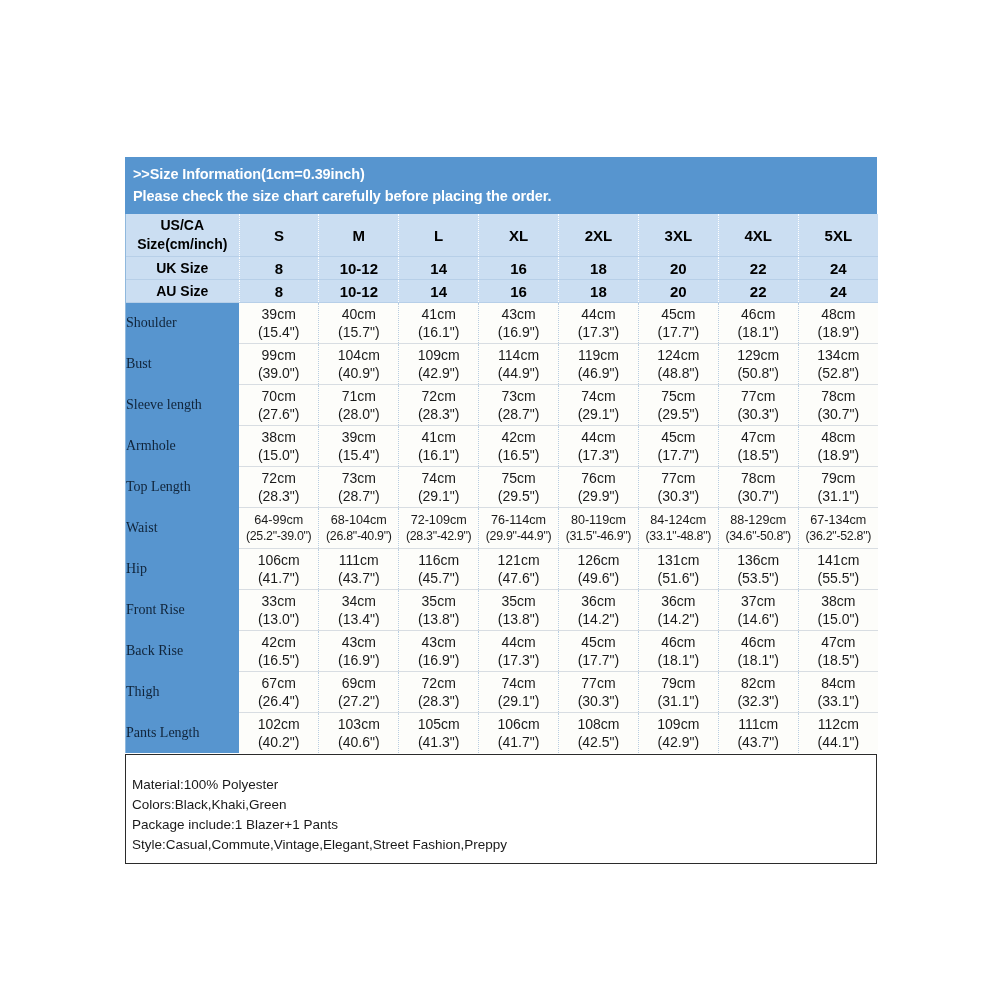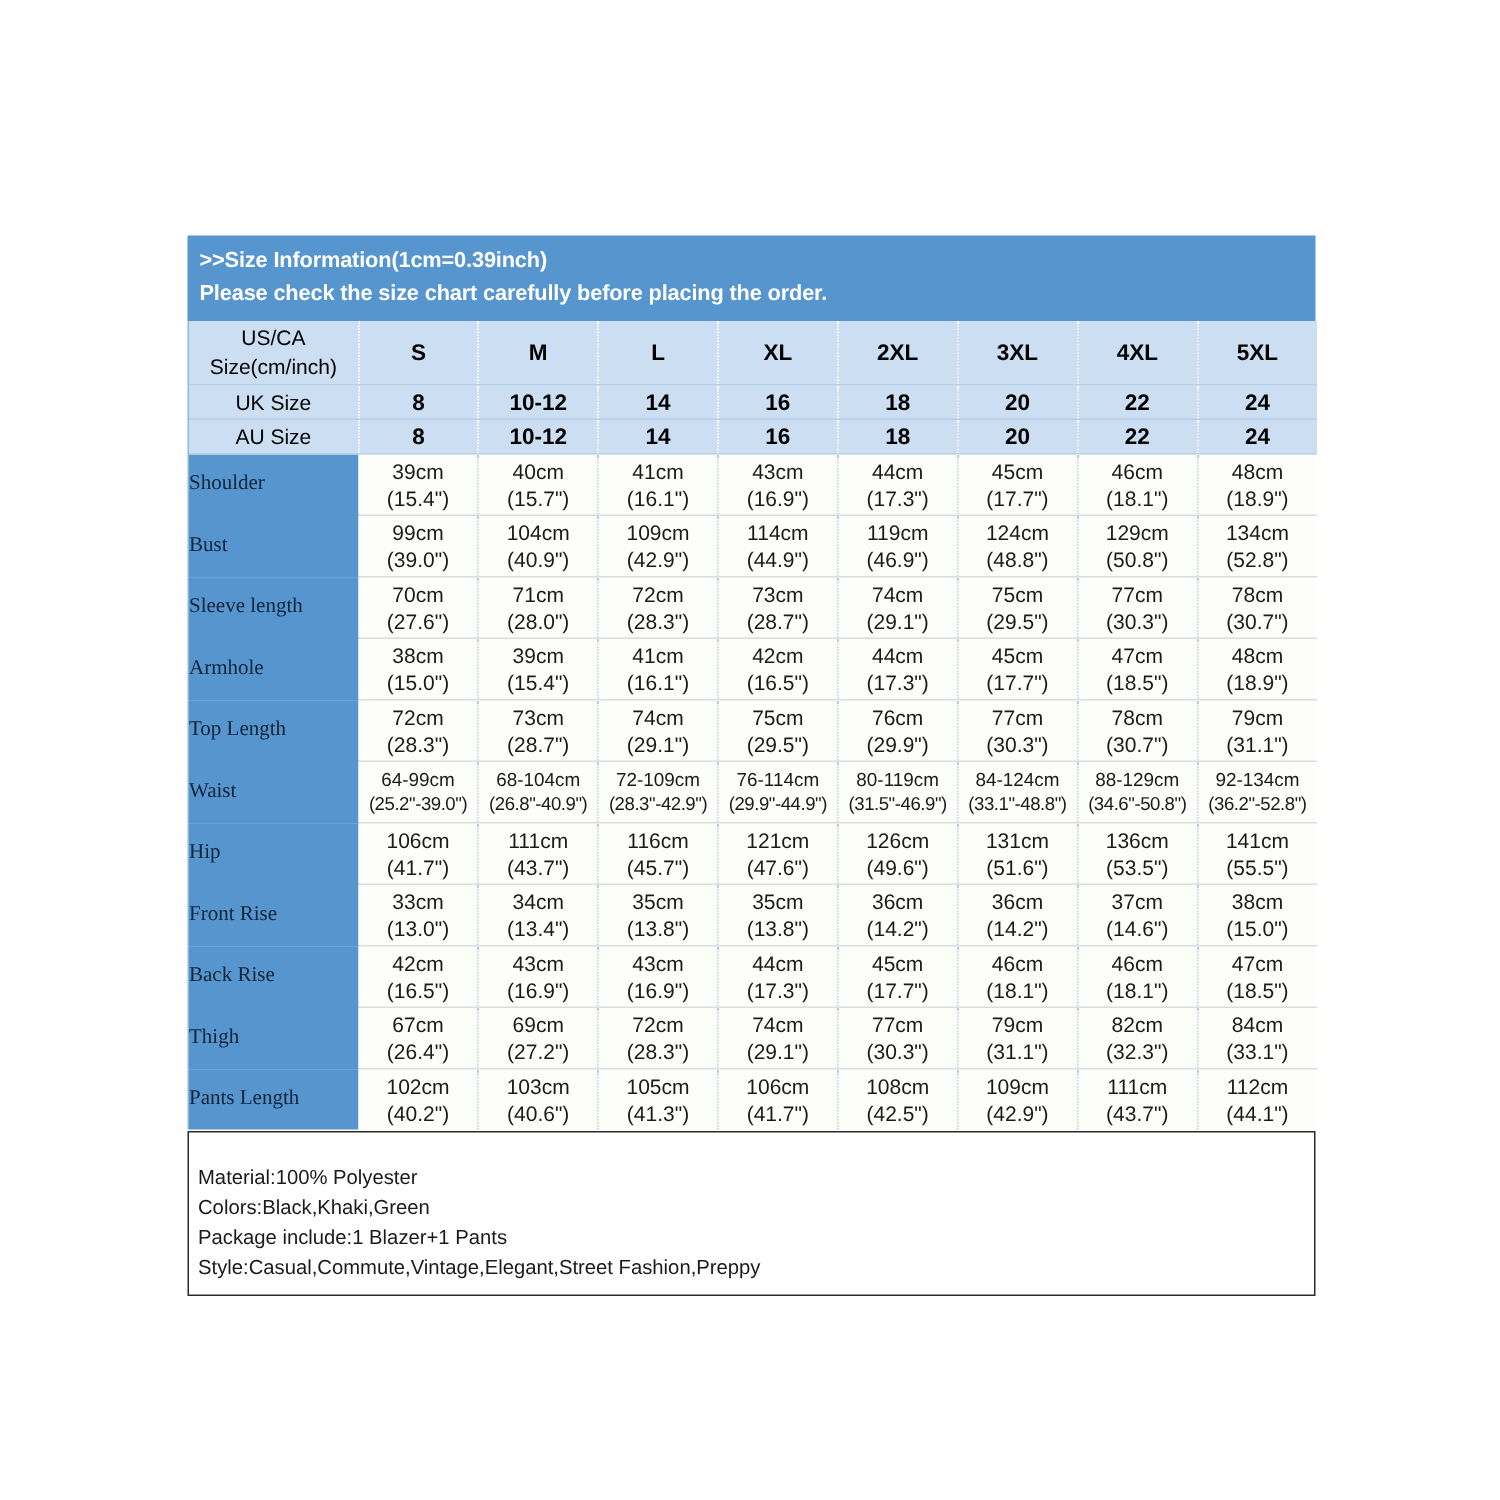--- a/index.html
+++ b/index.html
@@ -61,21 +61,21 @@
     border-right: 1px dotted #ffffff;
     border-bottom: 1px solid #b7cfe8;
     height: 22px;
     vertical-align: middle;
   }
   .hdr-cell.last { border-right: none; }
   .hdr-cell.tall { height: 42px; }
   .hdr-label {
     background: #cbdef2;
     text-align: center;
-    font-weight: normal;
+    font-weight: bold;
     font-size: 14px;
     color: #000000;
     line-height: 1.35;
     border-right: 1px dotted #ffffff;
     border-bottom: 1px solid #b7cfe8;
     vertical-align: middle;
     padding: 2px 0;
   }
   .hdr-label .l1, .hdr-label .l2 { display: block; }
 
@@ -399,21 +399,21 @@
               </td>
               <td class="val-cell narrow">
                 <span class="cm">84-124cm</span>
                 <span class="inch">(33.1"-48.8")</span>
               </td>
               <td class="val-cell narrow">
                 <span class="cm">88-129cm</span>
                 <span class="inch">(34.6"-50.8")</span>
               </td>
               <td class="val-cell narrow last">
-                <span class="cm">92-134cm</span>
+                <span class="cm">67-134cm</span>
                 <span class="inch">(36.2"-52.8")</span>
               </td>
             </tr>
             <tr>
               <td class="row-label">Hip</td>
               <td class="val-cell">
                 <span class="cm">106cm</span>
                 <span class="inch">(41.7")</span>
               </td>
               <td class="val-cell">

